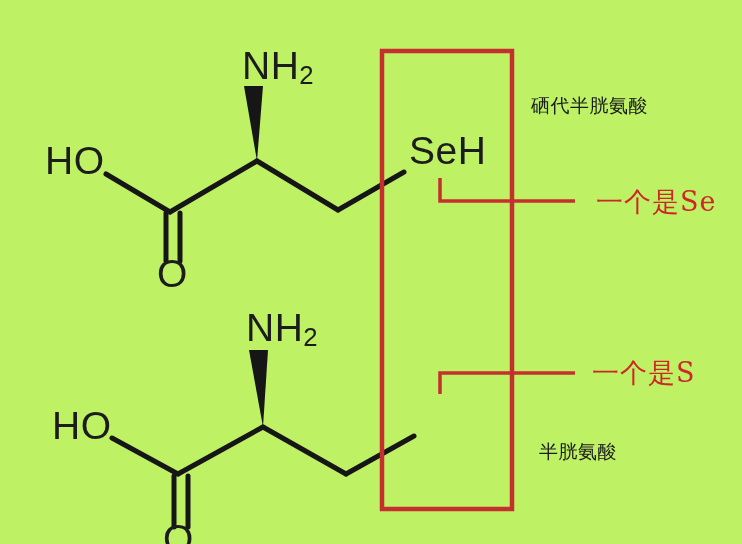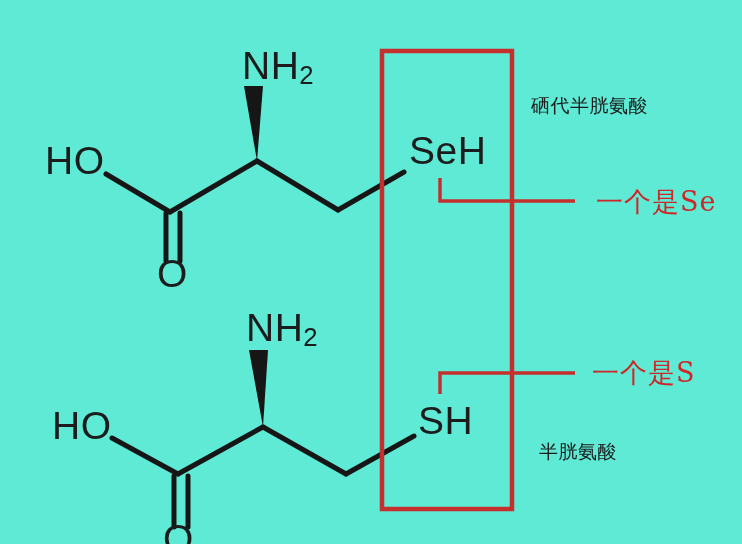--- a/index.html
+++ b/index.html
@@ -1,20 +1,20 @@
 <!DOCTYPE html>
 <html><head>
 <meta charset="utf-8">
 <style>
   html, body { margin: 0; padding: 0; }
   .canvas {
     position: relative;
     width: 742px;
     height: 544px;
-    background: #5eead4;
+    background: #bef264;
     overflow: hidden;
     font-family: "Liberation Sans", sans-serif;
   }
   .canvas svg { position: absolute; left: 0; top: 0; }
   .atom-label {
     position: absolute;
     font-family: "Liberation Sans", sans-serif;
     font-size: 39px;
     line-height: 1;
     white-space: nowrap;
@@ -97,19 +97,18 @@
   <div class="atom-label ho-top" style="color: rgb(28, 28, 28);">HO</div>
   <div class="atom-label o-top" style="color: rgb(28, 28, 28);">O</div>
   <div class="atom-label seh" style="color: rgb(28, 28, 28);">SeH</div>
   <div class="cjk-label name-top" style="color: rgb(28, 28, 28);">硒代半胱氨酸</div>
 
   <div class="atom-label nh2-bot" style="color: rgb(28, 28, 28);">
     <span>NH</span><sub>2</sub>
   </div>
   <div class="atom-label ho-bot" style="color: rgb(28, 28, 28);">HO</div>
   <div class="atom-label o-bot" style="color: rgb(28, 28, 28);">O</div>
-  <div class="atom-label sh" style="color: rgb(28, 28, 28);">SH</div>
   <div class="cjk-label name-bot" style="color: rgb(28, 28, 28);">半胱氨酸</div>
 
   <div class="callout-label callout-bot" style="color: rgb(205, 39, 39);">一个是S</div>
   <div class="callout-label callout-top" style="color: rgb(205, 39, 39);">一个是Se</div>
 
 </div>
 
 </body></html>

